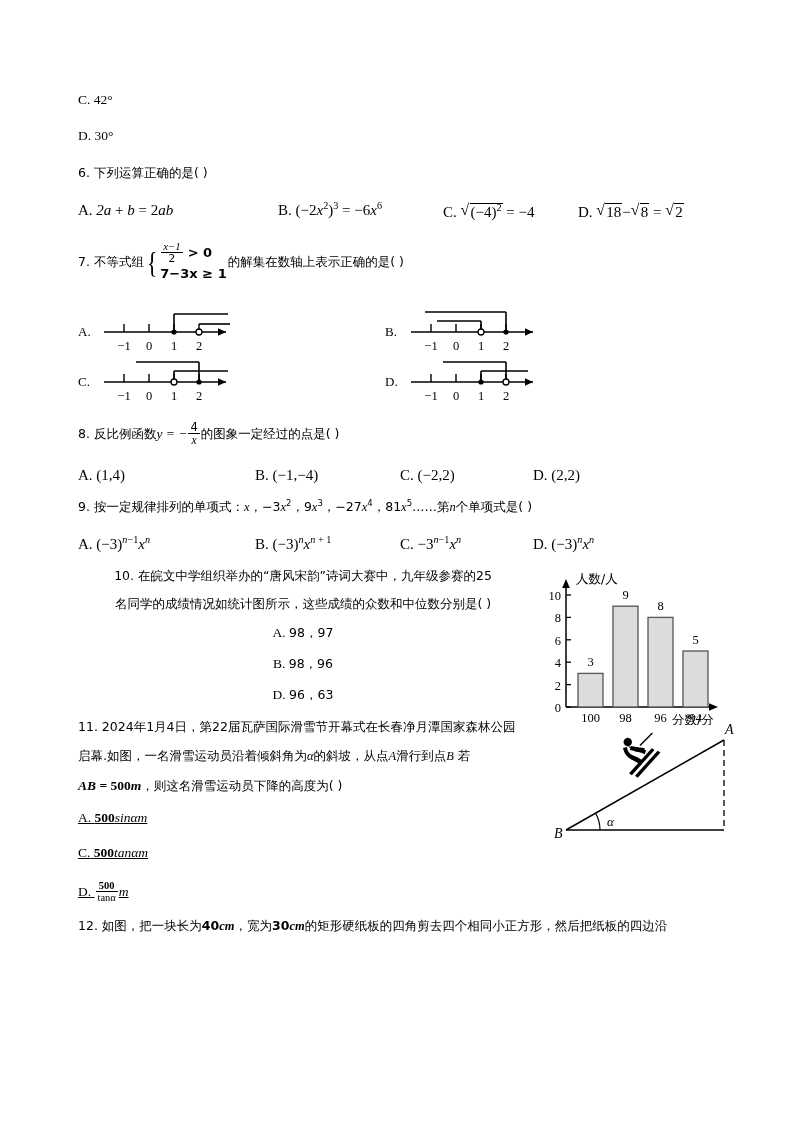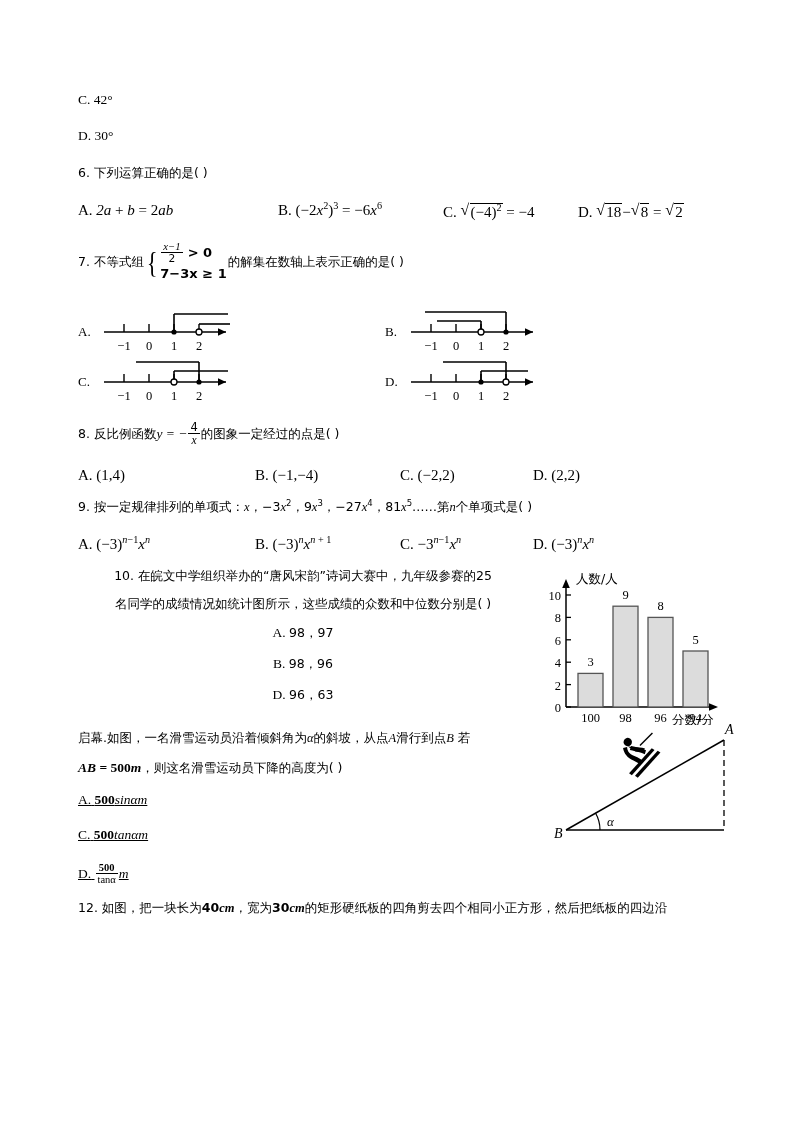--- a/index.html
+++ b/index.html
@@ -409,20 +409,21 @@
             <text x="169.5" y="157">94</text>
           </g>
         </svg>
       </div>
     </div>
 
     <div class="spacer-s"></div>
 
     <div class="q11-wrap">
       <div class="q11-text">
+        <p class="qline cjk" style="white-space:normal;">11. 2024年1月4日，第22届瓦萨国际滑雪节开幕式在长春净月潭国家森林公园</p>
         <div style="height:11px"></div>
         <p class="qline cjk" style="white-space:normal;">启幕.如图，一名滑雪运动员沿着倾斜角为<span class="mi">α</span>的斜坡，从点<span class="mi">A</span>滑行到点<span class="mi">B</span> 若</p>
         <div style="height:11px"></div>
         <p class="qline">
           <span class="mi mb">AB</span><span class="mb"> = 500</span><span class="mi mb">m</span><span class="cjk">，则这名滑雪运动员下降的高度为(   )</span>
         </p>
       </div>
 
       <div class="q11-fig">
         <svg width="230" height="135" viewBox="0 0 230 135">

